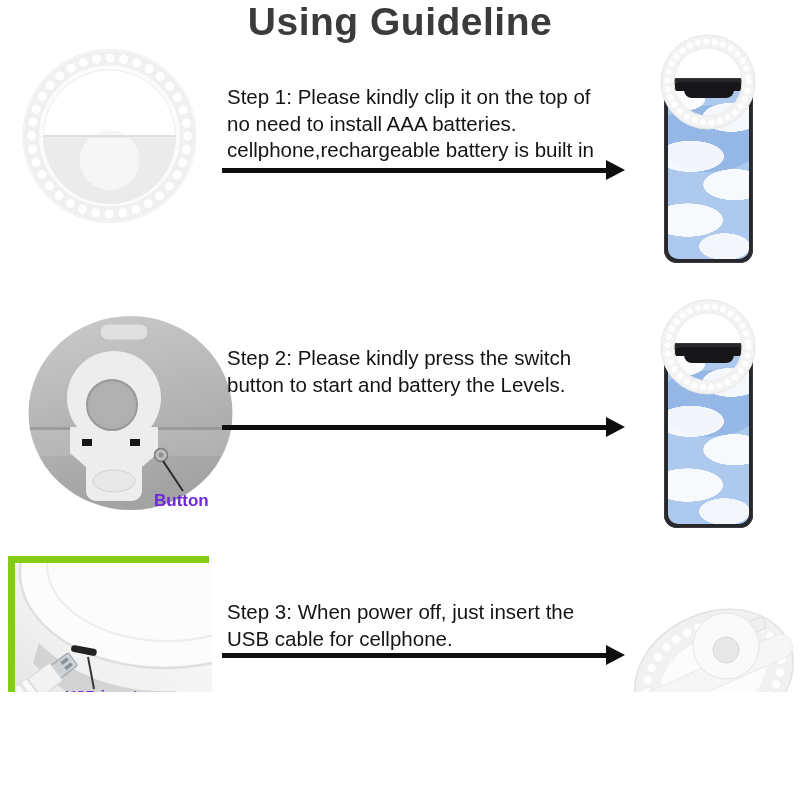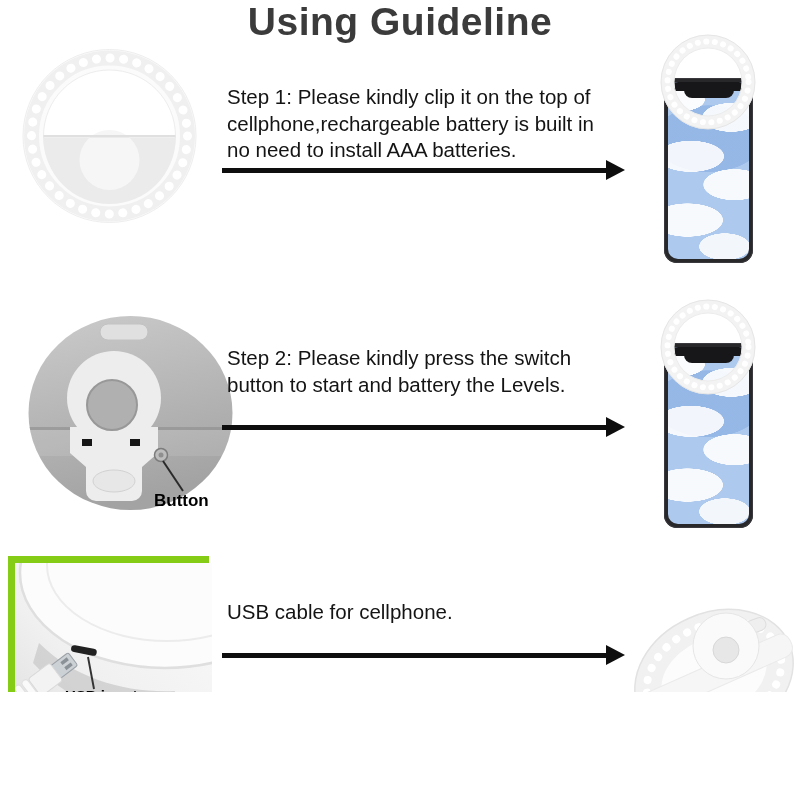--- a/index.html
+++ b/index.html
@@ -6,21 +6,21 @@
   .canvas{position:relative;width:800px;height:692px;background:#ffffff;overflow:hidden;
           font-family:"Liberation Sans","DejaVu Sans",sans-serif;}
   .abs{position:absolute;}
   .title{position:absolute;top:0px;left:0;width:100%;text-align:center;
          font-size:39px;font-weight:bold;color:#3b3b3b;letter-spacing:0.5px;margin:0;}
   .step{position:absolute;color:#141414;font-size:20.5px;line-height:26.5px;white-space:nowrap;}
   .arrow{position:absolute;height:4.5px;background:#0e0e0e;}
   .arrow .head{position:absolute;left:100%;top:50%;transform:translateY(-50%);
                width:0;height:0;border-left:19px solid #0e0e0e;
                border-top:10px solid transparent;border-bottom:10px solid transparent;}
-  .callout{position:absolute;font-weight:bold;color:#000000;white-space:nowrap;}
+  .callout{position:absolute;font-weight:bold;color:#6d28d9;white-space:nowrap;}
   .btn-label{font-size:17px;}
   .usb-label{font-size:15px;}
   
   .combo{position:absolute;width:96px;height:229px;}
   .phone{position:absolute;left:4px;top:44px;width:89px;height:185px;background:#28282b;
          border-radius:13px;padding:4px;box-sizing:border-box;box-shadow:0 0 0 1px #3a3a3e inset;}
   .screen{position:relative;width:100%;height:100%;border-radius:10px;overflow:hidden;
           background-color:#adc9ee;
           background-image:
             radial-gradient(40px 20px at 18% 10%, rgba(255,255,255,.95) 0 55%, rgba(255,255,255,0) 56%),
@@ -51,22 +51,22 @@
       <circle cx="87.5" cy="88" r="66" fill="#ffffff" stroke="#ededed"></circle>
       <path d="M21.5,90 a66,66 0 0 0 132,0 z" fill="#ebebeb"></path>
       <circle cx="87.5" cy="112" r="30" fill="#f6f6f6"></circle>
       <rect x="21.5" y="87" width="132" height="2.5" fill="#e0e0e0"></rect>
       <circle cx="87.5" cy="88" r="78" fill="none" stroke="#ffffff" stroke-width="9" stroke-dasharray="0.1 13.51" stroke-linecap="round"></circle>
     </svg>
   </div>
 
   <div class="step" style="left:227px;top:84px">
     <div>Step 1: Please kindly clip it on the top of</div>
+    <div>no need to install AAA batteries.</div>
     <div>cellphone,rechargeable battery is built in</div>
-    <div>no need to install AAA batteries.</div>
   </div>
 
   <div class="arrow" style="left:222px;top:168px;width:384px">
       <i class="head"></i>
     </div>
 
   <div class="combo" style="left:660px;top:34px">
     <div class="phone">
       <div class="screen">
         <div class="topbar"></div>
@@ -159,20 +159,21 @@
         <rect x="-34" y="-12.5" width="7" height="25" rx="3.5" fill="#fafafa" stroke="#e0e0e0"></rect>
       </g>
       <path d="M2,148 C-2,162 2,180 12,197" fill="none" stroke="#dddddd" stroke-width="13" stroke-linecap="round"></path>
       <path d="M2,148 C-2,162 2,180 12,197" fill="none" stroke="#f6f6f6" stroke-width="9" stroke-linecap="round"></path>
       <line x1="73" y1="94" x2="79" y2="126" stroke="#333333" stroke-width="2"></line>
     </svg>
     <div class="callout usb-label" style="left:50px;top:124px">USB input</div>
   </div>
 
   <div class="step" style="left:227px;top:599px">
+    <div>Step 3: When power off, just insert the</div>
     <div>USB cable for cellphone.</div>
   </div>
 
   <div class="arrow" style="left:222px;top:653px;width:384px">
       <i class="head"></i>
     </div>
 
   <div class="abs" style="left:628px;top:572px;width:172px;height:228px">
     <svg width="172" height="228" viewBox="0 0 172 228">
       <path d="M66,150 h52 a14,14 0 0 1 14,14 v34 a14,14 0 0 1 -14,14 h-24 c-16,-4 -26,-20 -28,-34 z" fill="#ebebeb"></path>

